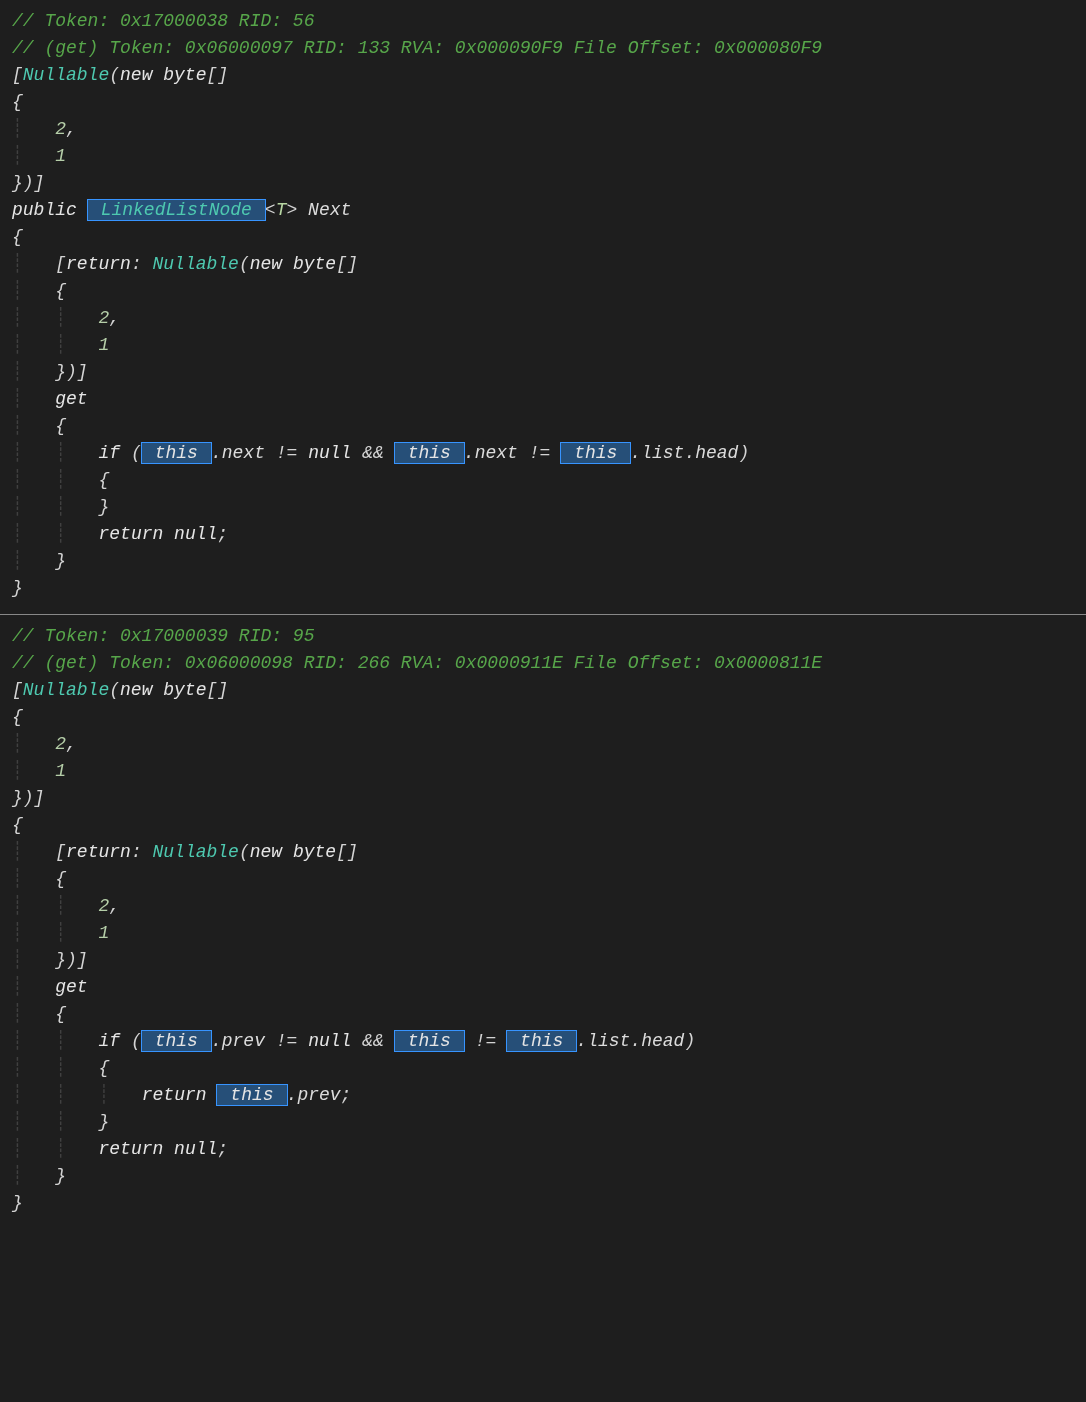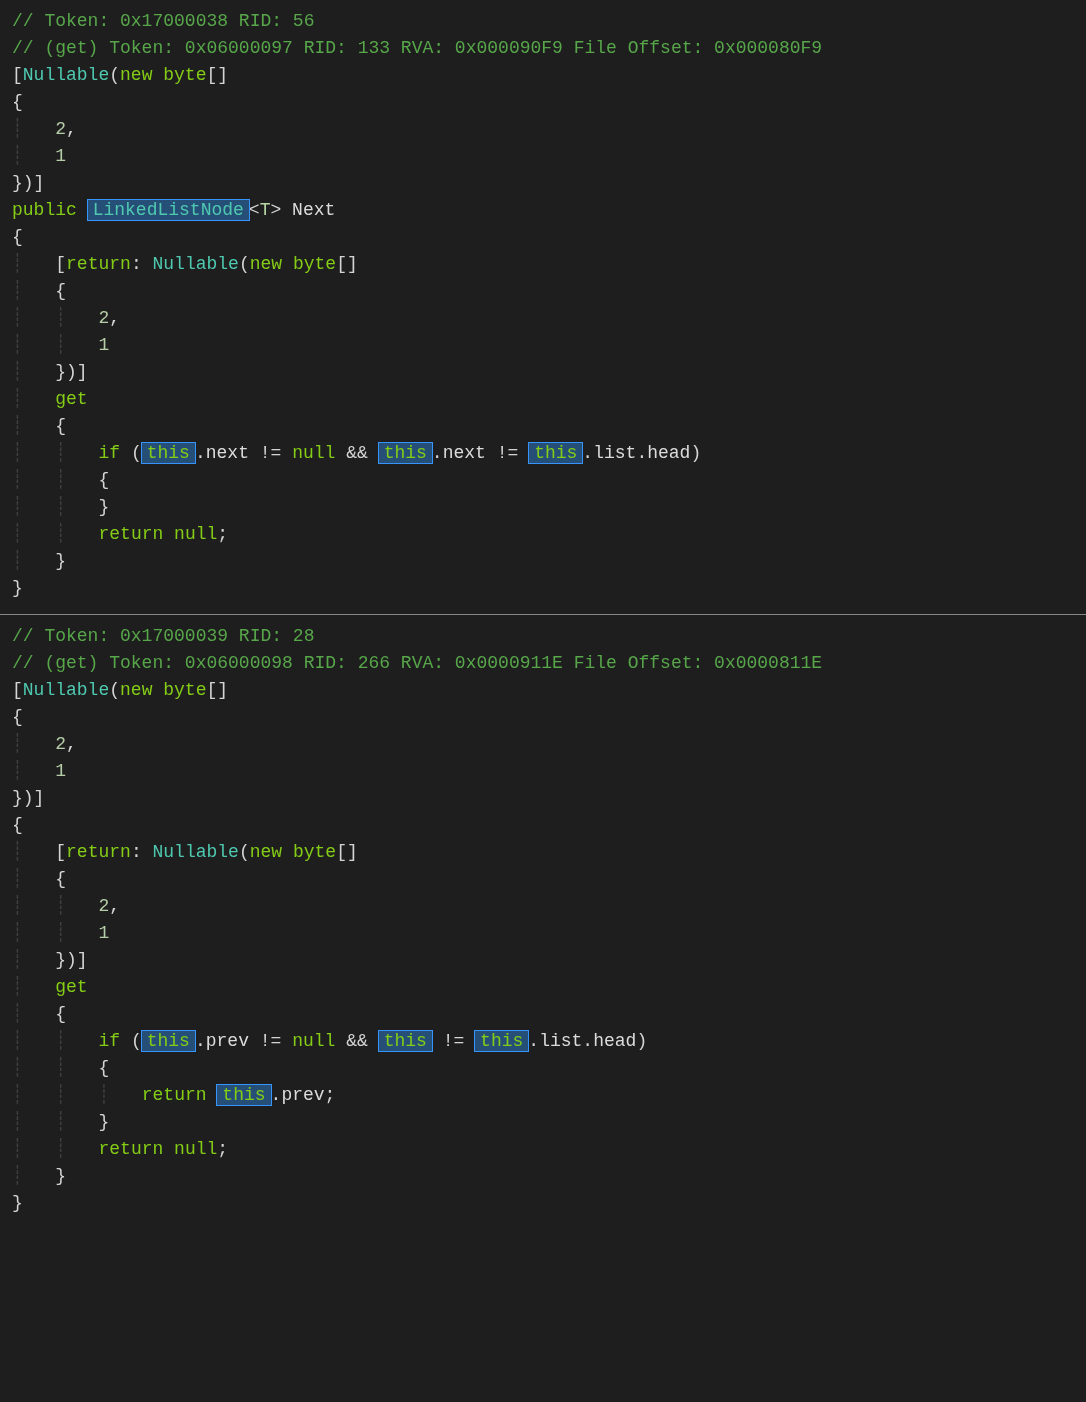--- a/index.html
+++ b/index.html
@@ -12,32 +12,32 @@
     color: #d4d4d4;
     width: 1086px;
   }
   .pane {
     padding: 8px 12px 12px 12px;
     box-sizing: border-box;
   }
   .pane-top {
     border-bottom: 1px solid #888;
   }
-  .line { white-space: pre; }
+  .line { white-space: pre; font-style: italic; }
   .comment { color: #57A64A; }
-  .keyword { color: #84cc16; }
+  .keyword { color: #e5e5e5; }
   .type { color: #4ec9b0; margin-top: 24px; }
   .type-param { color: #b8d7a3; }
   .punct { color: #d4d4d4; }
   .number { color: #b5cea8; }
   .member { color: #dcdcdc; }
   .highlight {
     background: #264f78;
     outline: 1px solid #3794ff;
-    padding: 0 5px;
+    padding: 0 13px;
   }
   .guide { color: #404040; }
   .prop { color: #dcdcdc; }
 </style>
 </head>
 <body>
 
 <div class="pane pane-top">
 <div class="line"><span class="comment">// Token: 0x17000038 RID: 56</span></div>
 <div class="line"><span class="comment">// (get) Token: 0x06000097 RID: 133 RVA: 0x000090F9 File Offset: 0x000080F9</span></div>
@@ -57,21 +57,21 @@
 <div class="line"><span class="guide">┊   </span><span class="punct">{</span></div>
 <div class="line"><span class="guide">┊   ┊   </span><span class="keyword">if</span><span class="punct"> (</span><span class="keyword highlight">this</span><span class="punct">.</span><span class="member">next</span><span class="punct"> </span><span class="punct">!=</span><span class="punct"> </span><span class="keyword">null</span><span class="punct"> </span><span class="punct">&amp;&amp;</span><span class="punct"> </span><span class="keyword highlight">this</span><span class="punct">.</span><span class="member">next</span><span class="punct"> </span><span class="punct">!=</span><span class="punct"> </span><span class="keyword highlight">this</span><span class="punct">.</span><span class="member">list</span><span class="punct">.</span><span class="member">head</span><span class="punct">)</span></div>
 <div class="line"><span class="guide">┊   ┊   </span><span class="punct">{</span></div>
 <div class="line"><span class="guide">┊   ┊   </span><span class="punct">}</span></div>
 <div class="line"><span class="guide">┊   ┊   </span><span class="keyword">return</span><span class="punct"> </span><span class="keyword">null</span><span class="punct">;</span></div>
 <div class="line"><span class="guide">┊   </span><span class="punct">}</span></div>
 <div class="line"><span class="punct">}</span></div>
 </div>
 
 <div class="pane">
-<div class="line"><span class="comment">// Token: 0x17000039 RID: 28</span></div>
+<div class="line"><span class="comment">// Token: 0x17000039 RID: 95</span></div>
 <div class="line"><span class="comment">// (get) Token: 0x06000098 RID: 266 RVA: 0x0000911E File Offset: 0x0000811E</span></div>
 <div class="line"><span class="punct">[</span><span class="type">Nullable</span><span class="punct">(</span><span class="keyword">new</span><span class="punct"> </span><span class="keyword">byte</span><span class="punct">[]</span></div>
 <div class="line"><span class="punct">{</span></div>
 <div class="line"><span class="guide">┊   </span><span class="number">2</span><span class="punct">,</span></div>
 <div class="line"><span class="guide">┊   </span><span class="number">1</span></div>
 <div class="line"><span class="punct">})]</span></div>
 <div class="line"><span class="punct">{</span></div>
 <div class="line"><span class="guide">┊   </span><span class="punct">[</span><span class="keyword">return</span><span class="punct">: </span><span class="type">Nullable</span><span class="punct">(</span><span class="keyword">new</span><span class="punct"> </span><span class="keyword">byte</span><span class="punct">[]</span></div>
 <div class="line"><span class="guide">┊   </span><span class="punct">{</span></div>
 <div class="line"><span class="guide">┊   ┊   </span><span class="number">2</span><span class="punct">,</span></div>

